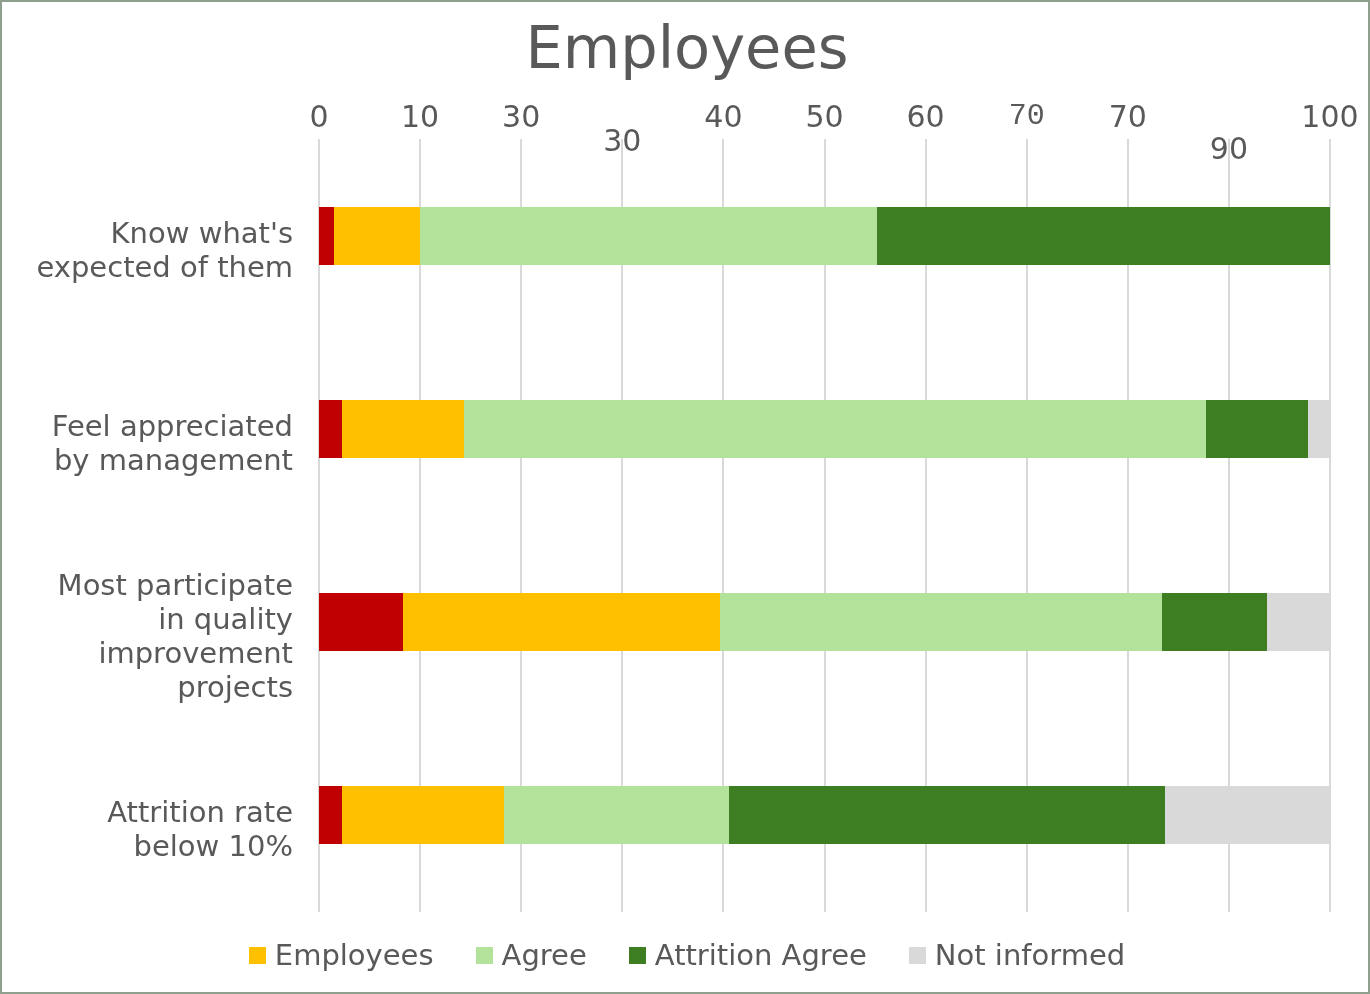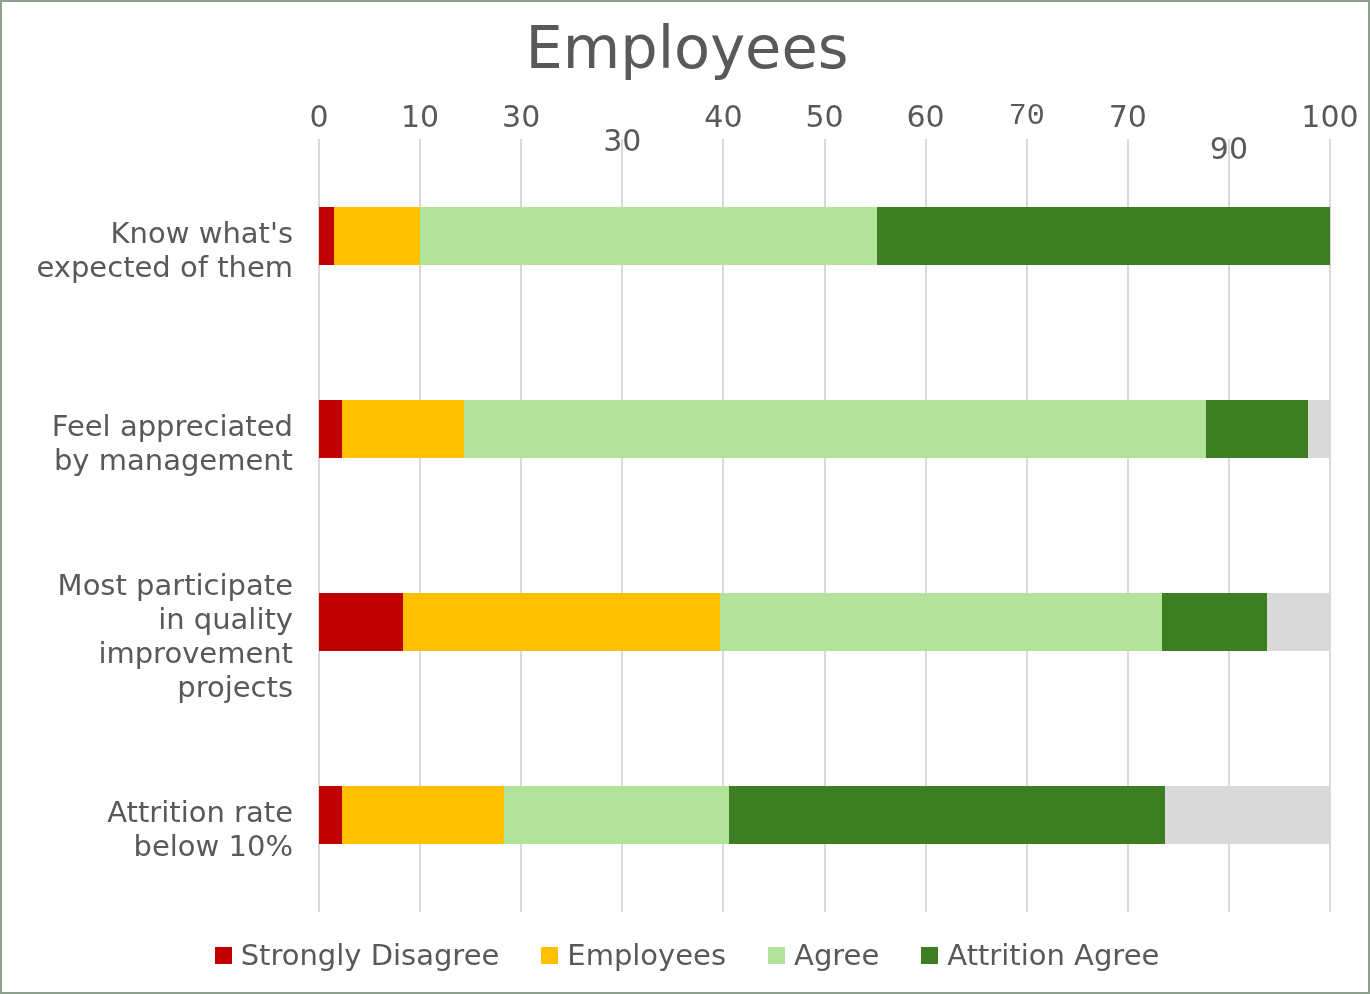--- a/index.html
+++ b/index.html
@@ -215,30 +215,30 @@
           <div class="seg" title="Disagree: 16" style="left: 2.3%; width: 16%; background: rgb(255, 192, 0);"></div>
           <div class="seg" title="Agree: 22.3" style="left: 18.3%; width: 22.3%; background: rgb(179, 227, 154);"></div>
           <div class="seg" title="Strongly Agree: 43.1" style="left: 40.6%; width: 43.1%; background: rgb(62, 126, 34);"></div>
           <div class="seg" title="Not informed: 16.3" style="left: 83.7%; width: 16.3%; background: rgb(217, 217, 217);"></div>
         </div>
       </div>
   </div>
 
   <div class="legend">
       <div class="legend-item">
-        <span class="legend-swatch" style="background: rgb(192, 0, 0);"></span>
-        <span class="legend-text">Strongly Disagree</span>
-      </div>
-      <div class="legend-item">
         <span class="legend-swatch" style="background: rgb(255, 192, 0);"></span>
         <span class="legend-text">Employees</span>
       </div>
       <div class="legend-item">
         <span class="legend-swatch" style="background: rgb(179, 227, 154);"></span>
         <span class="legend-text">Agree</span>
       </div>
       <div class="legend-item">
         <span class="legend-swatch" style="background: rgb(62, 126, 34);"></span>
         <span class="legend-text">Attrition Agree</span>
       </div>
+      <div class="legend-item">
+        <span class="legend-swatch" style="background: rgb(217, 217, 217);"></span>
+        <span class="legend-text">Not informed</span>
+      </div>
     </div>
 
 </div>
 
 </body></html>

